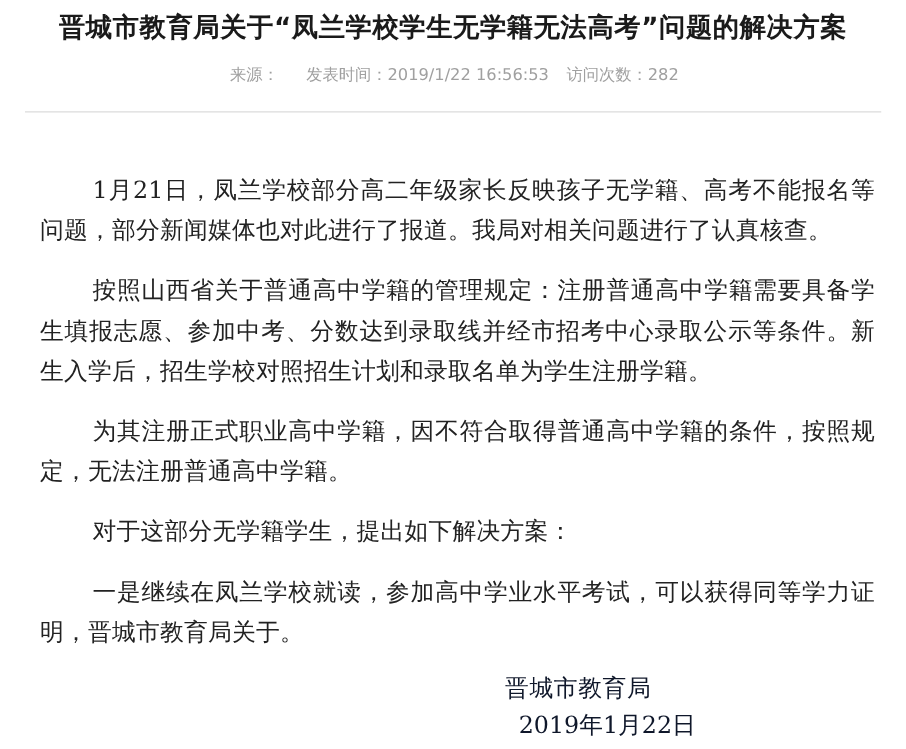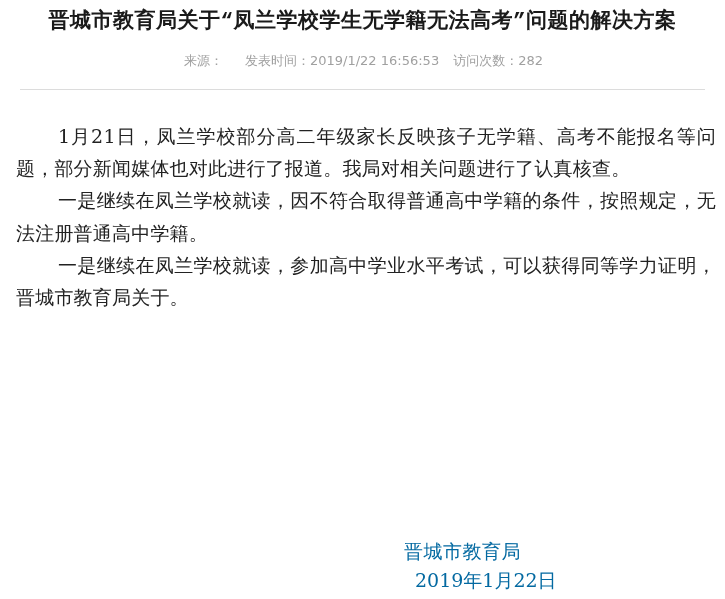--- a/index.html
+++ b/index.html
@@ -20,21 +20,20 @@
       left: 0;
       top: 7px;
       width: 725px;
       text-align: center;
       font-size: 21px;
       font-weight: bold;
       color: #1a1a1a;
       line-height: 30px;
       letter-spacing: 0.5px;
       margin: 0;
-      font-family: Liberation Mono, monospace;
     }
     .meta {
       position: absolute;
       left: 1px;
       top: 51px;
       width: 725px;
       text-align: center;
       font-size: 13px;
       line-height: 20px;
       color: #a0a0a0;
@@ -56,30 +55,30 @@
       left: 16px;
       top: 120px;
       width: 700px;
       font-family: "DejaVu Serif", "Liberation Serif", serif;
       font-size: 19px;
       line-height: 32.2px;
       color: #222222;
       letter-spacing: 0.2px;
     }
     .article-body p {
-      margin: 0;
+      margin: 16px;
       text-indent: 42px;
       text-align: justify;
     }
     .signature {
       position: absolute;
       font-family: "DejaVu Serif", "Liberation Serif", serif;
       font-size: 19px;
       line-height: 30px;
-      color: #0369a1;
+      color: #0f172a;
     }
     .signature-org {
       left: 404px;
       top: 536px;
       letter-spacing: 0.5px;
     }
     .signature-date {
       left: 415px;
       top: 565px;
     }
@@ -88,18 +87,20 @@
 <body>
 
 <h1 class="article-title">晋城市教育局关于“凤兰学校学生无学籍无法高考”问题的解决方案</h1>
 
 <div class="meta"><span>来源：</span><span></span><span class="gap"></span><span>发表时间：</span><span>2019/1/22 16:56:53</span><span class="gap-sm"></span><span>访问次数：</span><span>282</span></div>
 
 <div class="divider"></div>
 
 <div class="article-body">
   <p>1月21日，凤兰学校部分高二年级家长反映孩子无学籍、高考不能报名等问题，部分新闻媒体也对此进行了报道。我局对相关问题进行了认真核查。</p>
-  <p>一是继续在凤兰学校就读，因不符合取得普通高中学籍的条件，按照规定，无法注册普通高中学籍。</p>
+  <p>按照山西省关于普通高中学籍的管理规定：注册普通高中学籍需要具备学生填报志愿、参加中考、分数达到录取线并经市招考中心录取公示等条件。新生入学后，招生学校对照招生计划和录取名单为学生注册学籍。</p>
+  <p>为其注册正式职业高中学籍，因不符合取得普通高中学籍的条件，按照规定，无法注册普通高中学籍。</p>
+  <p>对于这部分无学籍学生，提出如下解决方案：</p>
   <p>一是继续在凤兰学校就读，参加高中学业水平考试，可以获得同等学力证明，晋城市教育局关于。</p>
 </div>
 
 <div class="signature signature-org">晋城市教育局</div>
 <div class="signature signature-date">2019年1月22日</div>
 
 </body></html>

